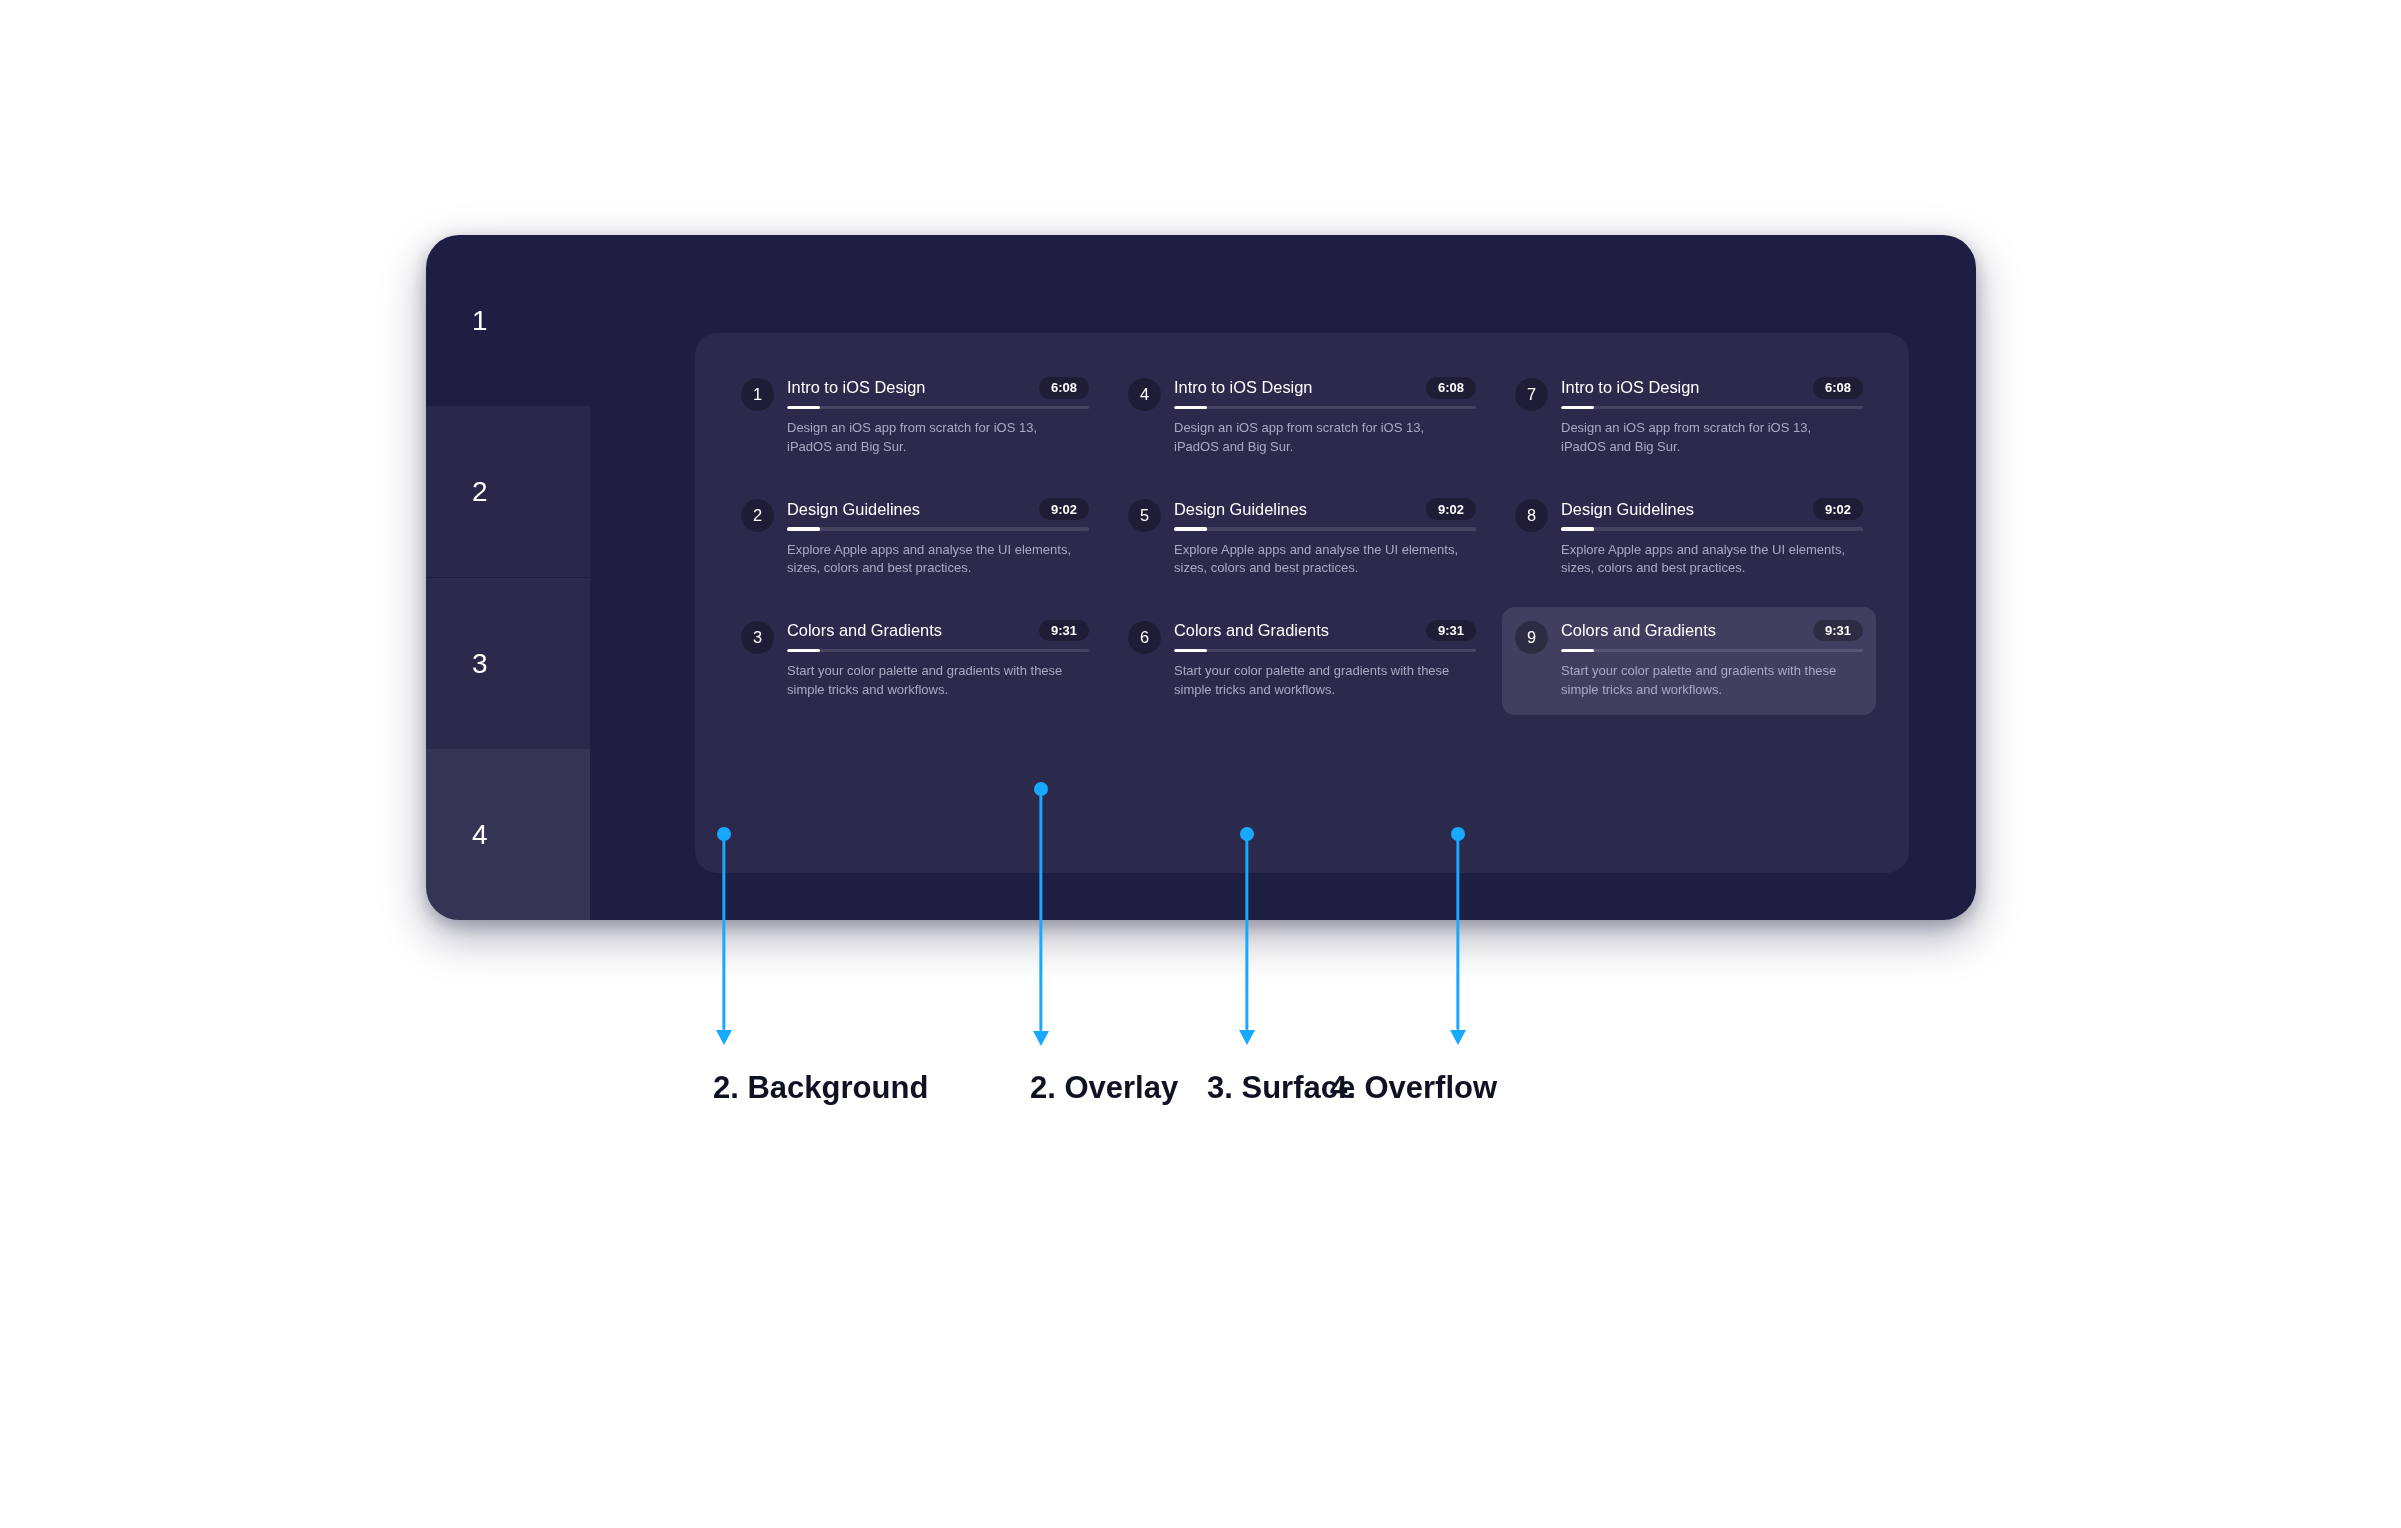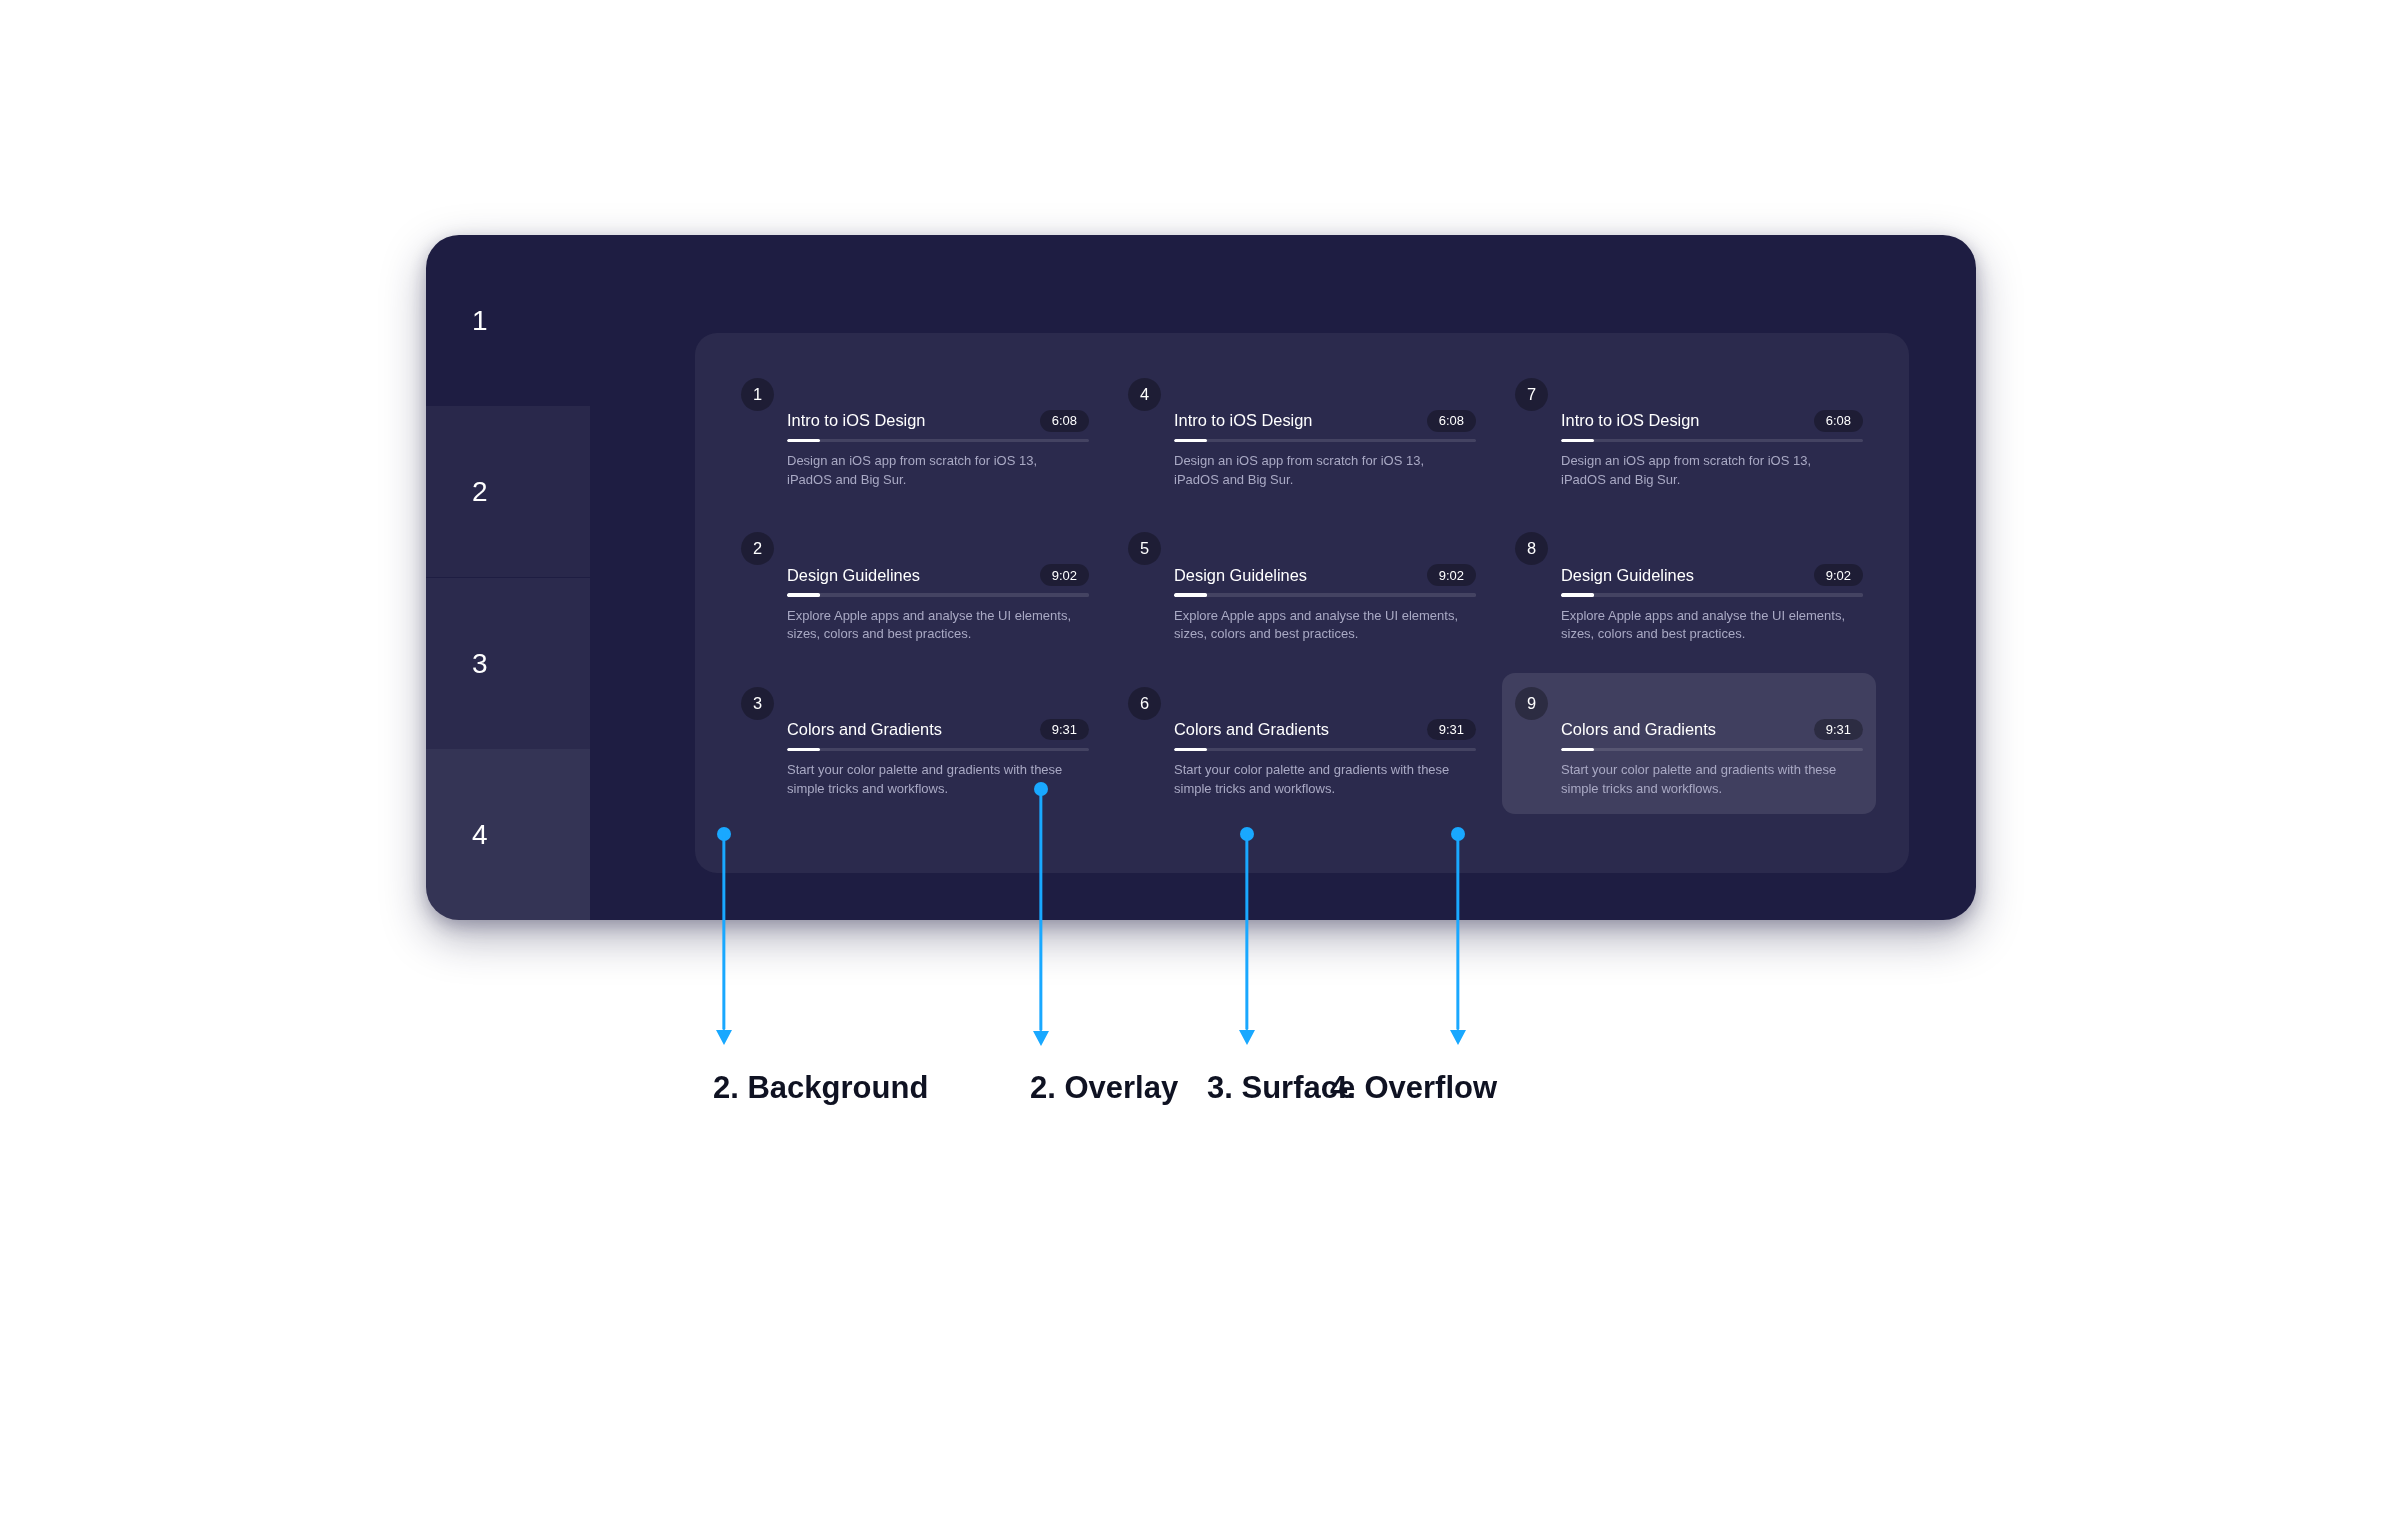--- a/index.html
+++ b/index.html
@@ -117,34 +117,33 @@
     justify-content: center;
     margin-top: 1.1px;
   }
   .item-main {
     min-width: 0;
   }
   .item-head {
     display: flex;
     align-items: center;
     gap: 9.8px;
-    margin-top: 33px;
   }
   .item-title {
     color: var(--text-main);
     font-size: 16.4px;
     font-weight: 500;
     white-space: nowrap;
   }
   .duration {
     margin-left: auto;
     background: var(--badge-bg);
     color: var(--text-main);
     font-size: 13px;
-    font-weight: 400;
+    font-weight: 700;
     padding: 3.3px 12px;
     border-radius: 545px;
   }
   .progress {
     margin-top: 7.6px;
     width: 100%;
     height: 3.3px;
     border-radius: 1.6px;
     background: rgba(255,255,255,0.12);
     position: relative;

